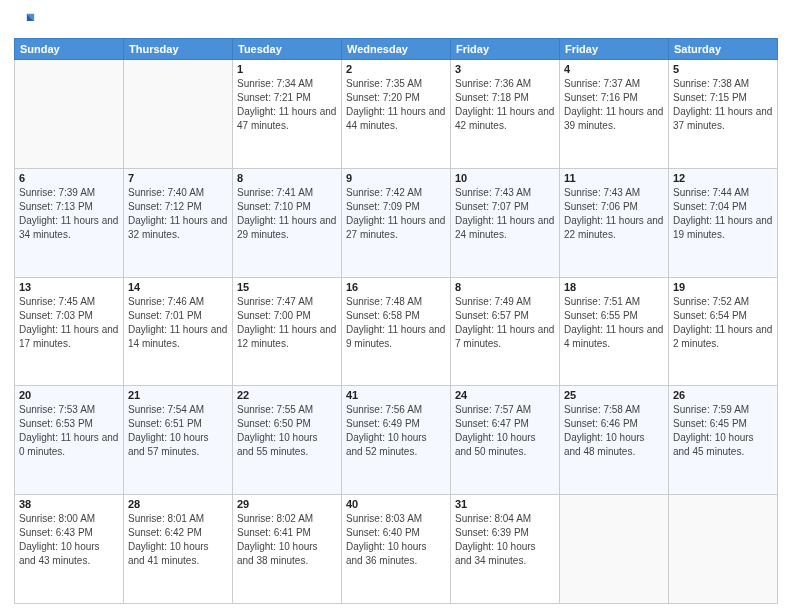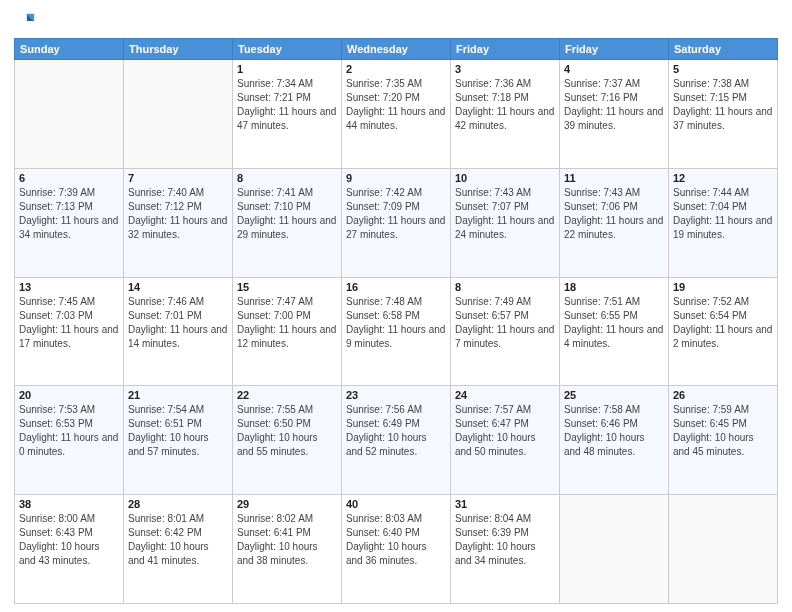--- a/index.html
+++ b/index.html
@@ -224,21 +224,21 @@
           </td>
           <td>
             <span class="day-num">21</span>
             <div class="day-info">Sunrise: 7:54 AM<br>Sunset: 6:51 PM<br>Daylight: 10 hours and 57 minutes.</div>
           </td>
           <td>
             <span class="day-num">22</span>
             <div class="day-info">Sunrise: 7:55 AM<br>Sunset: 6:50 PM<br>Daylight: 10 hours and 55 minutes.</div>
           </td>
           <td>
-            <span class="day-num">23</span>
+            <span class="day-num">41</span>
             <div class="day-info">Sunrise: 7:56 AM<br>Sunset: 6:49 PM<br>Daylight: 10 hours and 52 minutes.</div>
           </td>
           <td>
             <span class="day-num">24</span>
             <div class="day-info">Sunrise: 7:57 AM<br>Sunset: 6:47 PM<br>Daylight: 10 hours and 50 minutes.</div>
           </td>
           <td>
             <span class="day-num">25</span>
             <div class="day-info">Sunrise: 7:58 AM<br>Sunset: 6:46 PM<br>Daylight: 10 hours and 48 minutes.</div>
           </td>

